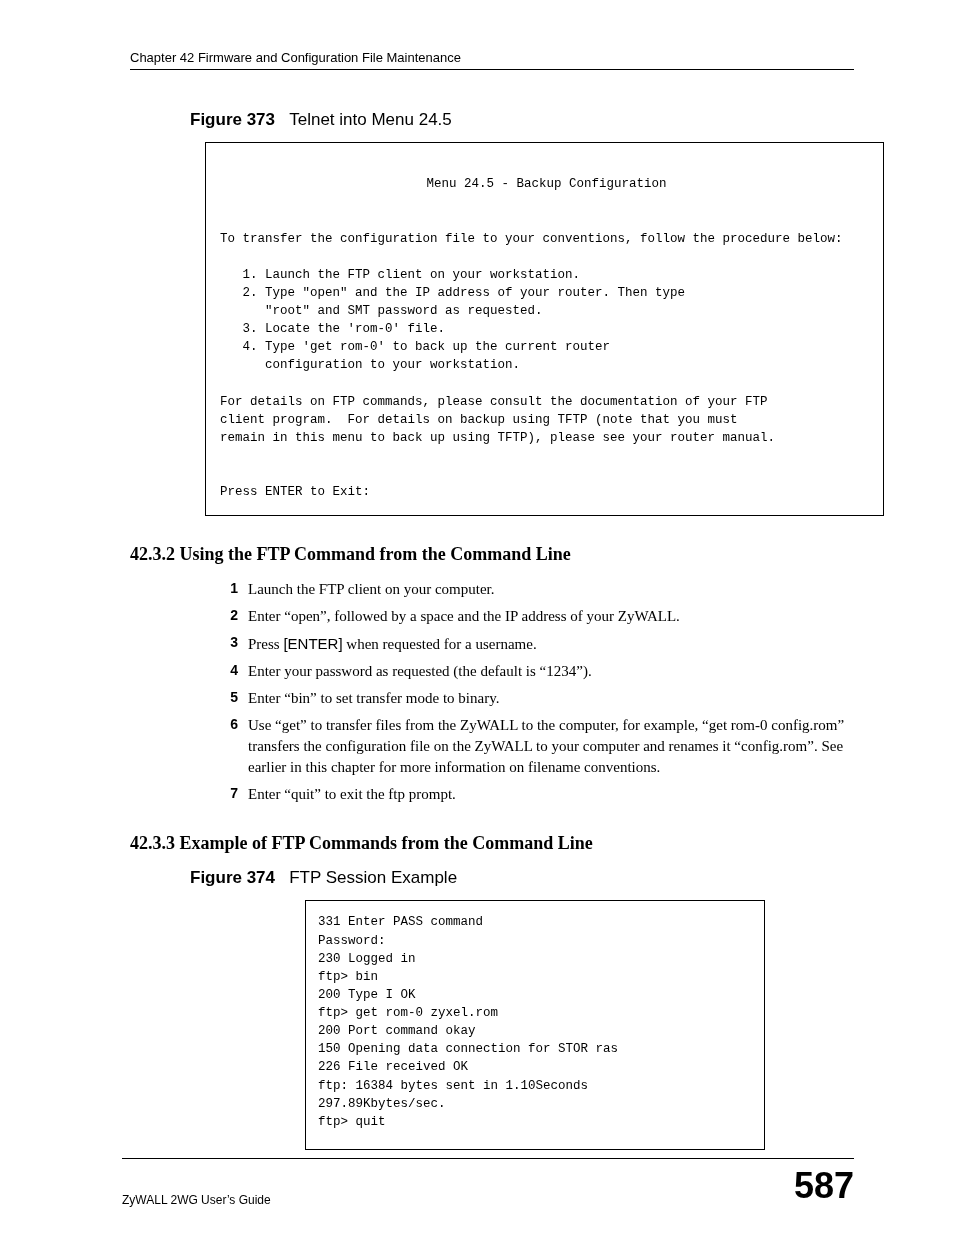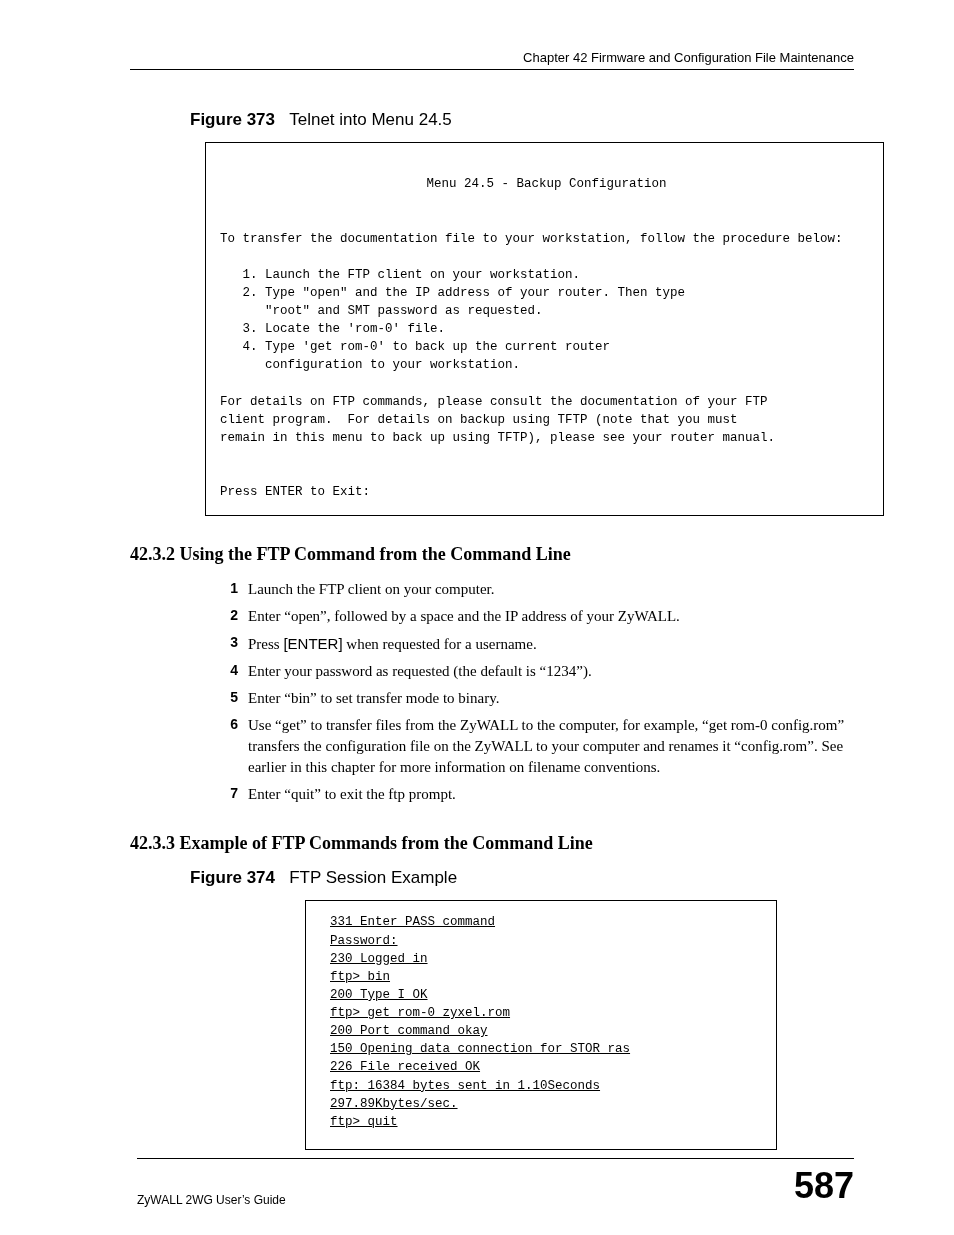--- a/index.html
+++ b/index.html
@@ -12,21 +12,21 @@
   .page {
     width: 954px;
     height: 1235px;
     box-sizing: border-box;
     padding: 50px 100px 30px 130px;
     position: relative;
   }
   .header-line {
     border-bottom: 1.5px solid #000;
     padding-bottom: 4px;
-    text-align: right;
+    text-align: left;
     font-family: Arial, Helvetica, sans-serif;
     font-size: 13px;
     margin-bottom: 40px;
   }
   .figcap {
     font-family: Arial, Helvetica, sans-serif;
     font-size: 17px;
     margin: 0 0 12px 60px;
   }
   .figcap .bold {
@@ -40,26 +40,25 @@
     font-family: "Courier New", Courier, monospace;
     font-size: 12.5px;
     line-height: 1.45;
     white-space: pre-wrap;
   }
   .figbox .title-line { text-align: center; }
   .figbox2 {
     border: 1px solid #000;
     margin-left: 175px;
     width: 430px;
-    padding: 12px 16px 18px 24px;
+    padding: 12px 16px 18px 12px;
     font-family: "Courier New", Courier, monospace;
     font-size: 12.5px;
     line-height: 1.45;
     white-space: pre;
-    text-decoration: underline;
   }
   h2.section {
     font-family: Liberation Serif, serif;
     font-weight: bold;
     font-size: 18px;
     margin: 28px 0 14px 0;
   }
   ol.steps {
     margin: 0 0 0 88px;
     padding: 0;
@@ -81,21 +80,21 @@
     top: 0;
     font-family: Arial, Helvetica, sans-serif;
     font-weight: bold;
     font-size: 14px;
     width: 20px;
     text-align: right;
   }
   .sans { font-family: Arial, Helvetica, sans-serif; }
   .footer {
     position: absolute;
-    left: 137px;
+    left: 122px;
     right: 100px;
     bottom: 28px;
     border-top: 1.5px solid #000;
     padding-top: 6px;
     display: flex;
     justify-content: space-between;
     align-items: flex-end;
   }
   .footer .guide {
     font-family: Arial, Helvetica, sans-serif;
@@ -116,21 +115,21 @@
     <span>Chapter 42 Firmware and Configuration File Maintenance</span>
   </div>
 
   <p class="figcap">
     <span class="bold">Figure 373</span>&nbsp;&nbsp;&nbsp;<span>Telnet into Menu 24.5</span>
   </p>
 
   <div class="figbox">
 <div class="title-line">Menu 24.5 - Backup Configuration</div>
 
-<span>To transfer the documentation file to your workstation, follow the procedure below:</span>
+<span>To transfer the configuration file to your conventions, follow the procedure below:</span>
 
 <span>   </span><span>1. Launch the FTP client on your workstation.</span>
 <span>   </span><span>2. Type "open" and the IP address of your router. Then type</span>
 <span>   </span><span>   "root" and SMT password as requested.</span>
 <span>   </span><span>3. Locate the 'rom-0' file.</span>
 <span>   </span><span>4. Type 'get rom-0' to back up the current router</span>
 <span>   </span><span>   configuration to your workstation.</span>
 
 <span>For details on FTP commands, please consult the documentation of your FTP</span>
 <span>client program.  For details on backup using TFTP (note that you must</span>

